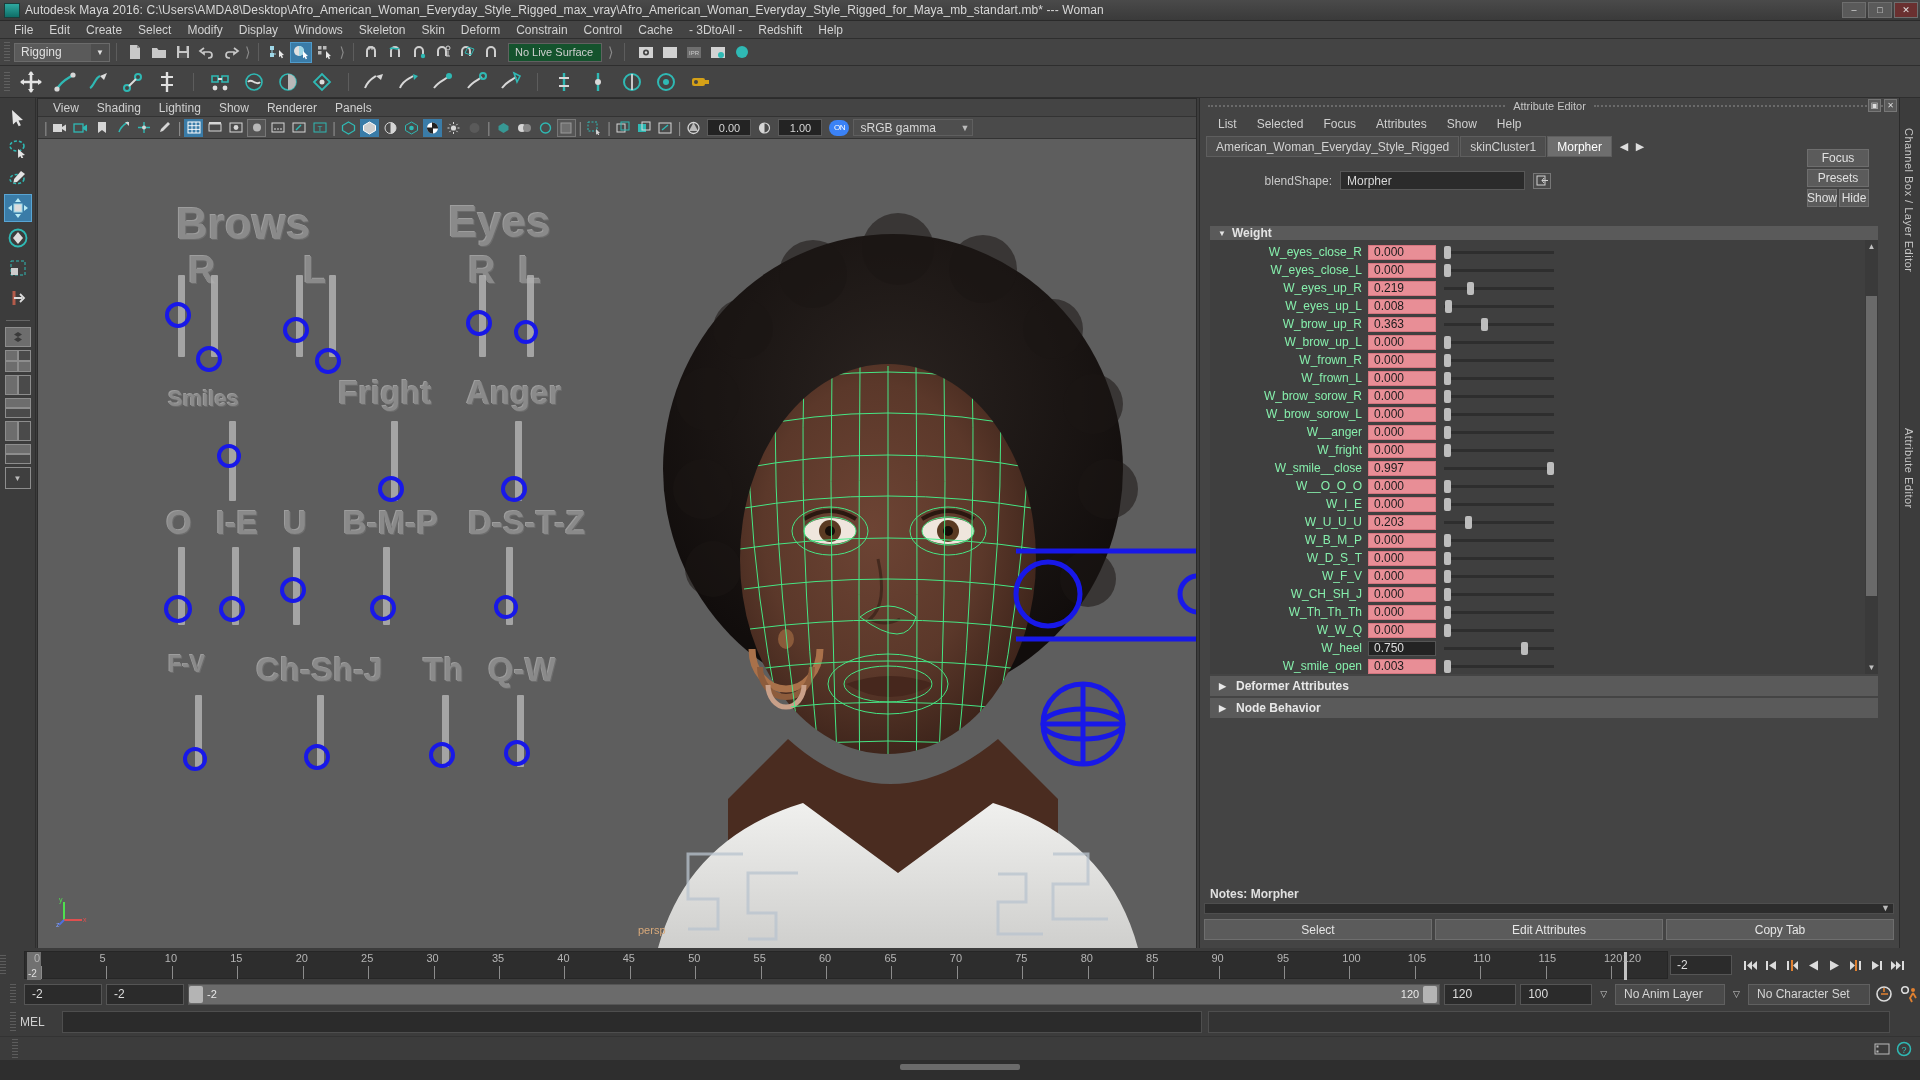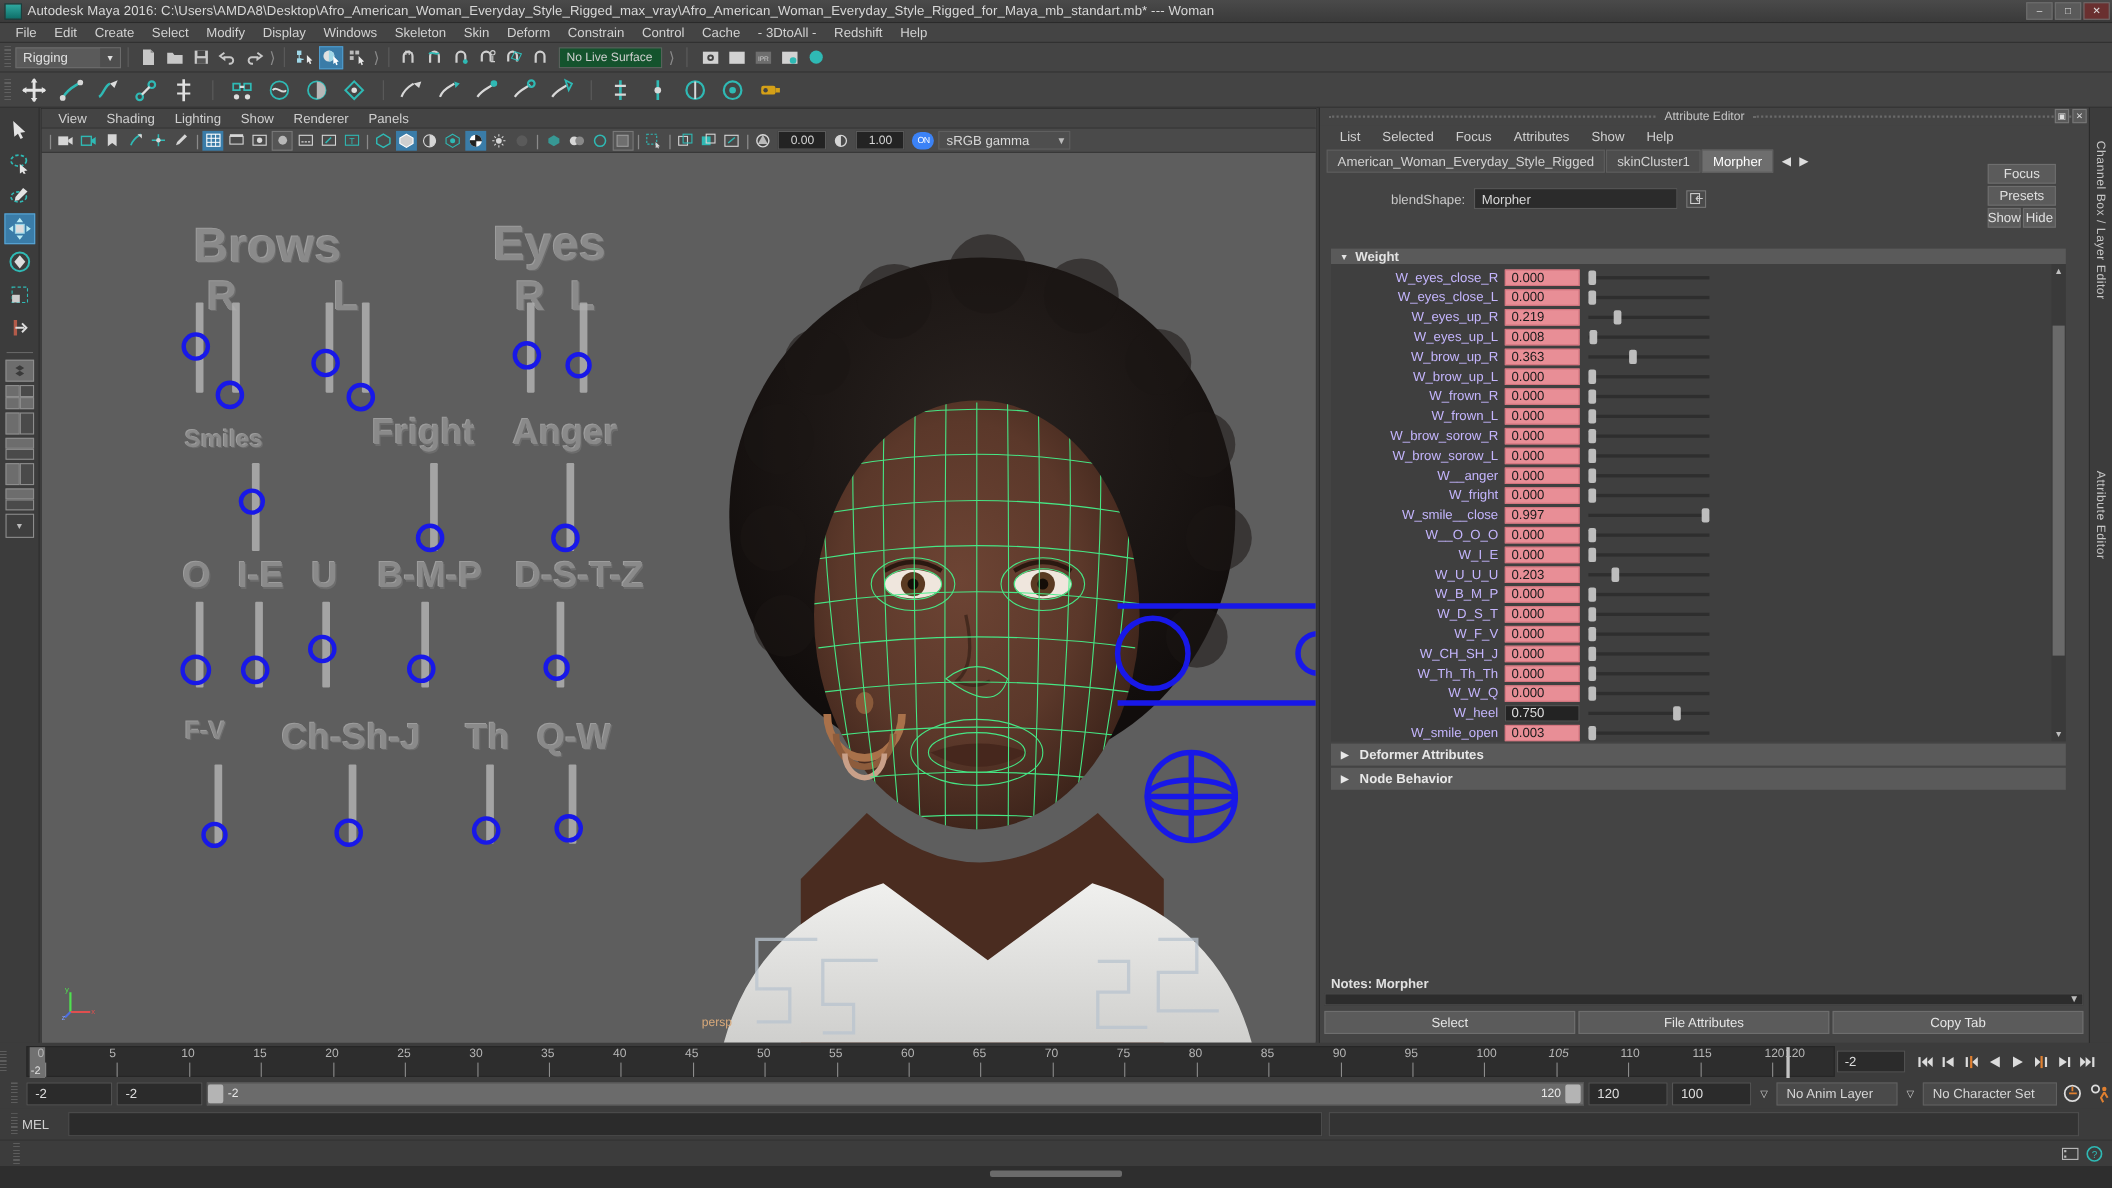--- a/index.html
+++ b/index.html
@@ -179,21 +179,21 @@
   .weight-section {
     position:absolute; left:10px; top:128px; width:668px;
   }
   .sect-header {
     height:14px; background:#5a5a5a; display:flex; align-items:center;
     font-size:12px; font-weight:bold; color:#e3e3e3; padding-left:22px; overflow:hidden;
   }
   .sect-header .tri { position:absolute; left:8px; font-size:8px; }
   .wlist { background:#3f3f3f; padding-top:3px; height:434px; overflow:hidden; position:relative;}
   .wrow { display:flex; align-items:center; height:18px; margin-bottom:0px; }
-  .wname { width:158px; text-align:right; font-size:12px; color:#c4b5fd; padding-right:6px;
+  .wname { width:158px; text-align:right; font-size:12px; color:#86efac; padding-right:6px;
      white-space:nowrap; overflow:hidden; }
   .wfield {
     width:68px; height:15px; background:#e88e96; border:1px solid #d4757f;
     font-size:12px; color:#1c1c1c; display:flex; align-items:center; padding-left:5px;
   }
   .wfield.plain { background:#232323; border:1px solid #555; color:#dedede; }
   .wslider { position:relative; width:110px; height:15px; margin-left:8px; }
   .wslider .trk { position:absolute; left:0; top:6px; width:100%; height:3px; background:#2e2e2e; }
   .whandle { position:absolute; top:1px; width:7px; height:13px; background:#bdbdbd;
      border-radius:2px; }
@@ -1347,21 +1347,21 @@
         <span>Notes:</span>
         <span>Morpher</span>
       </div>
       <div class="notes-fld">
         <span class="ar">▼</span>
       </div>
     </div>
 
     <div class="ae-btnrow">
       <div class="ae-bigbtn">Select</div>
-      <div class="ae-bigbtn">File Attributes</div>
+      <div class="ae-bigbtn">Edit Attributes</div>
       <div class="ae-bigbtn">Copy Tab</div>
     </div>
   </div>
 
   <div class="vtab">
     <div class="txt">Channel Box / Layer Editor</div>
     <div class="txt2">Attribute Editor</div>
   </div>
 
   <div class="timeslider">
@@ -1408,21 +1408,21 @@
         <div class="ts-num" style="left: 1055.67px;">80</div>
         <div class="ts-tick" style="left: 1128.08px;"></div>
         <div class="ts-num" style="left: 1121.08px;">85</div>
         <div class="ts-tick" style="left: 1193.5px;"></div>
         <div class="ts-num" style="left: 1186.5px;">90</div>
         <div class="ts-tick" style="left: 1258.92px;"></div>
         <div class="ts-num" style="left: 1251.92px;">95</div>
         <div class="ts-tick" style="left: 1324.33px;"></div>
         <div class="ts-num" style="left: 1317.33px;">100</div>
         <div class="ts-tick" style="left: 1389.75px;"></div>
-        <div class="ts-num" style="left: 1382.75px; font-style: italic;">105</div>
+        <div class="ts-num" style="left: 1382.75px;">105</div>
         <div class="ts-tick" style="left: 1455.17px;"></div>
         <div class="ts-num" style="left: 1448.17px;">110</div>
         <div class="ts-tick" style="left: 1520.58px;"></div>
         <div class="ts-num" style="left: 1513.58px;">115</div>
         <div class="ts-tick" style="left: 1586px;"></div>
         <div class="ts-num" style="left: 1579px;">120</div>
       </div>
     <div class="ts-right">
       <div class="ts-endfield">-2</div>
       <div style="display:flex;margin-left:8px">

